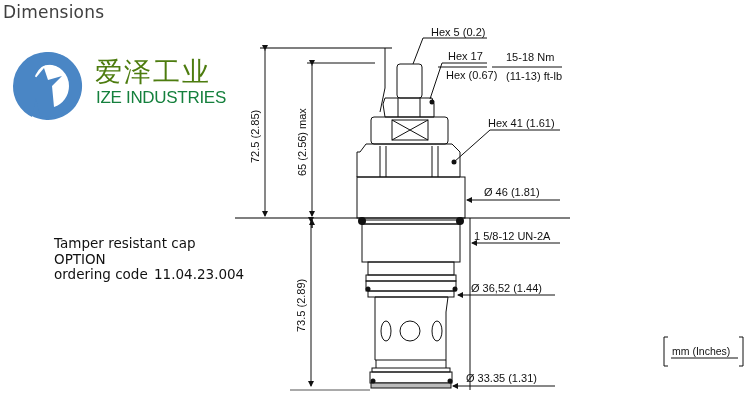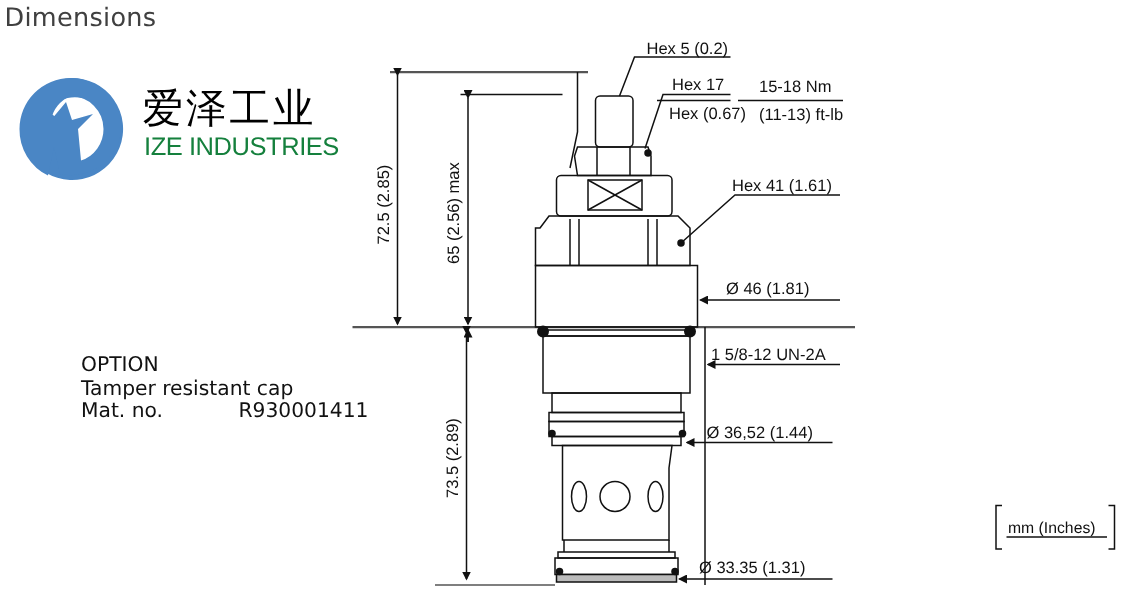--- a/index.html
+++ b/index.html
@@ -1,20 +1,20 @@
 <!DOCTYPE html>
 <html><head>
   <meta charset="utf-8">
   <style>
     html, body { margin: 0; padding: 0; background: #ffffff; }
     body { width: 755px; height: 409px; position: relative; overflow: hidden;
            font-family: "Liberation Sans", "DejaVu Sans", sans-serif; color: #000; }
     .title { position: absolute; left: 3px; top: 2px; font-size: 17px; font-family: "DejaVu Sans", sans-serif; color: #404040; letter-spacing: 0.2px; }
     .logo { position: absolute; left: 4px; top: 52px; width: 230px; height: 70px; }
-    .logo-cn { position: absolute; left: 95px; top: 54px; font-size: 27px; color: #000000; letter-spacing: 2px; font-family: "DejaVu Sans", sans-serif; }
+    .logo-cn { position: absolute; left: 95px; top: 54px; font-size: 27px; color: #4d7c0f; letter-spacing: 2px; font-family: "DejaVu Sans", sans-serif; }
     .logo-en { position: absolute; left: 96px; top: 88px; font-size: 17px; color: #15803d; font-family: "Liberation Sans", sans-serif; letter-spacing: -0.3px; }
     .option { position: absolute; left: 54px; top: 236px; font-size: 13.5px; line-height: 15.5px; color: #111; font-family: "DejaVu Sans", sans-serif; }
     .option .row { white-space: nowrap; }
     .option .code { margin-left: 2px; }
     .option .mat-val { display: inline-block; margin-left: 46px; }
     svg.drawing { position: absolute; left: 0; top: 0; }
     svg text { font-family: "Liberation Sans", sans-serif; font-size: 11px; fill: #111; }
   </style>
 </head>
 <body>
@@ -23,25 +23,25 @@
 
 <svg class="logo" width="90" height="80" viewBox="0 0 90 80" style="left:2px;top:46px;width:90px;height:80px;">
   <path d="M45 6 A34 34 0 1 1 22 64 L36 48 L42 62 A22 22 0 1 0 30 28 L40 36 L26 48 L24 30 L14 40 A34 34 0 0 1 45 6 Z" fill="#4a86c5"></path>
   <path d="M45 6 A34 34 0 0 0 11 40 A34 34 0 0 0 30 71 L34 52 L38 70 A34 34 0 0 0 79 40 A34 34 0 0 0 45 6 Z
            M45 18 A22 22 0 0 1 67 40 A22 22 0 0 1 52 61 L50 40 L60 30 L46 34 L42 22 L32 34 A22 22 0 0 1 45 18 Z" fill="#4a86c5" fill-rule="evenodd"></path>
 </svg>
 <div class="logo-cn">爱泽工业</div>
 <div class="logo-en">IZE INDUSTRIES</div>
 
 <div class="option">
+  <div class="row">Tamper resistant cap</div>
   <div class="row">OPTION</div>
-  <div class="row">Tamper resistant cap</div>
   <div class="row">
-    <span>Mat. no.</span>
-    <span class="mat-val">R930001411</span>
+    <span>ordering code</span>
+    <span class="code">11.04.23.004</span>
   </div>
 </div>
 
 <svg class="drawing" width="755" height="409" viewBox="0 0 755 409">
   <defs>
     <marker id="arr" markerWidth="6" markerHeight="6" refX="5" refY="3" orient="auto">
       <path d="M0,0 L6,3 L0,6 Z" fill="#111"></path>
     </marker>
   </defs>
   <g stroke="#111" stroke-width="1" fill="none">

